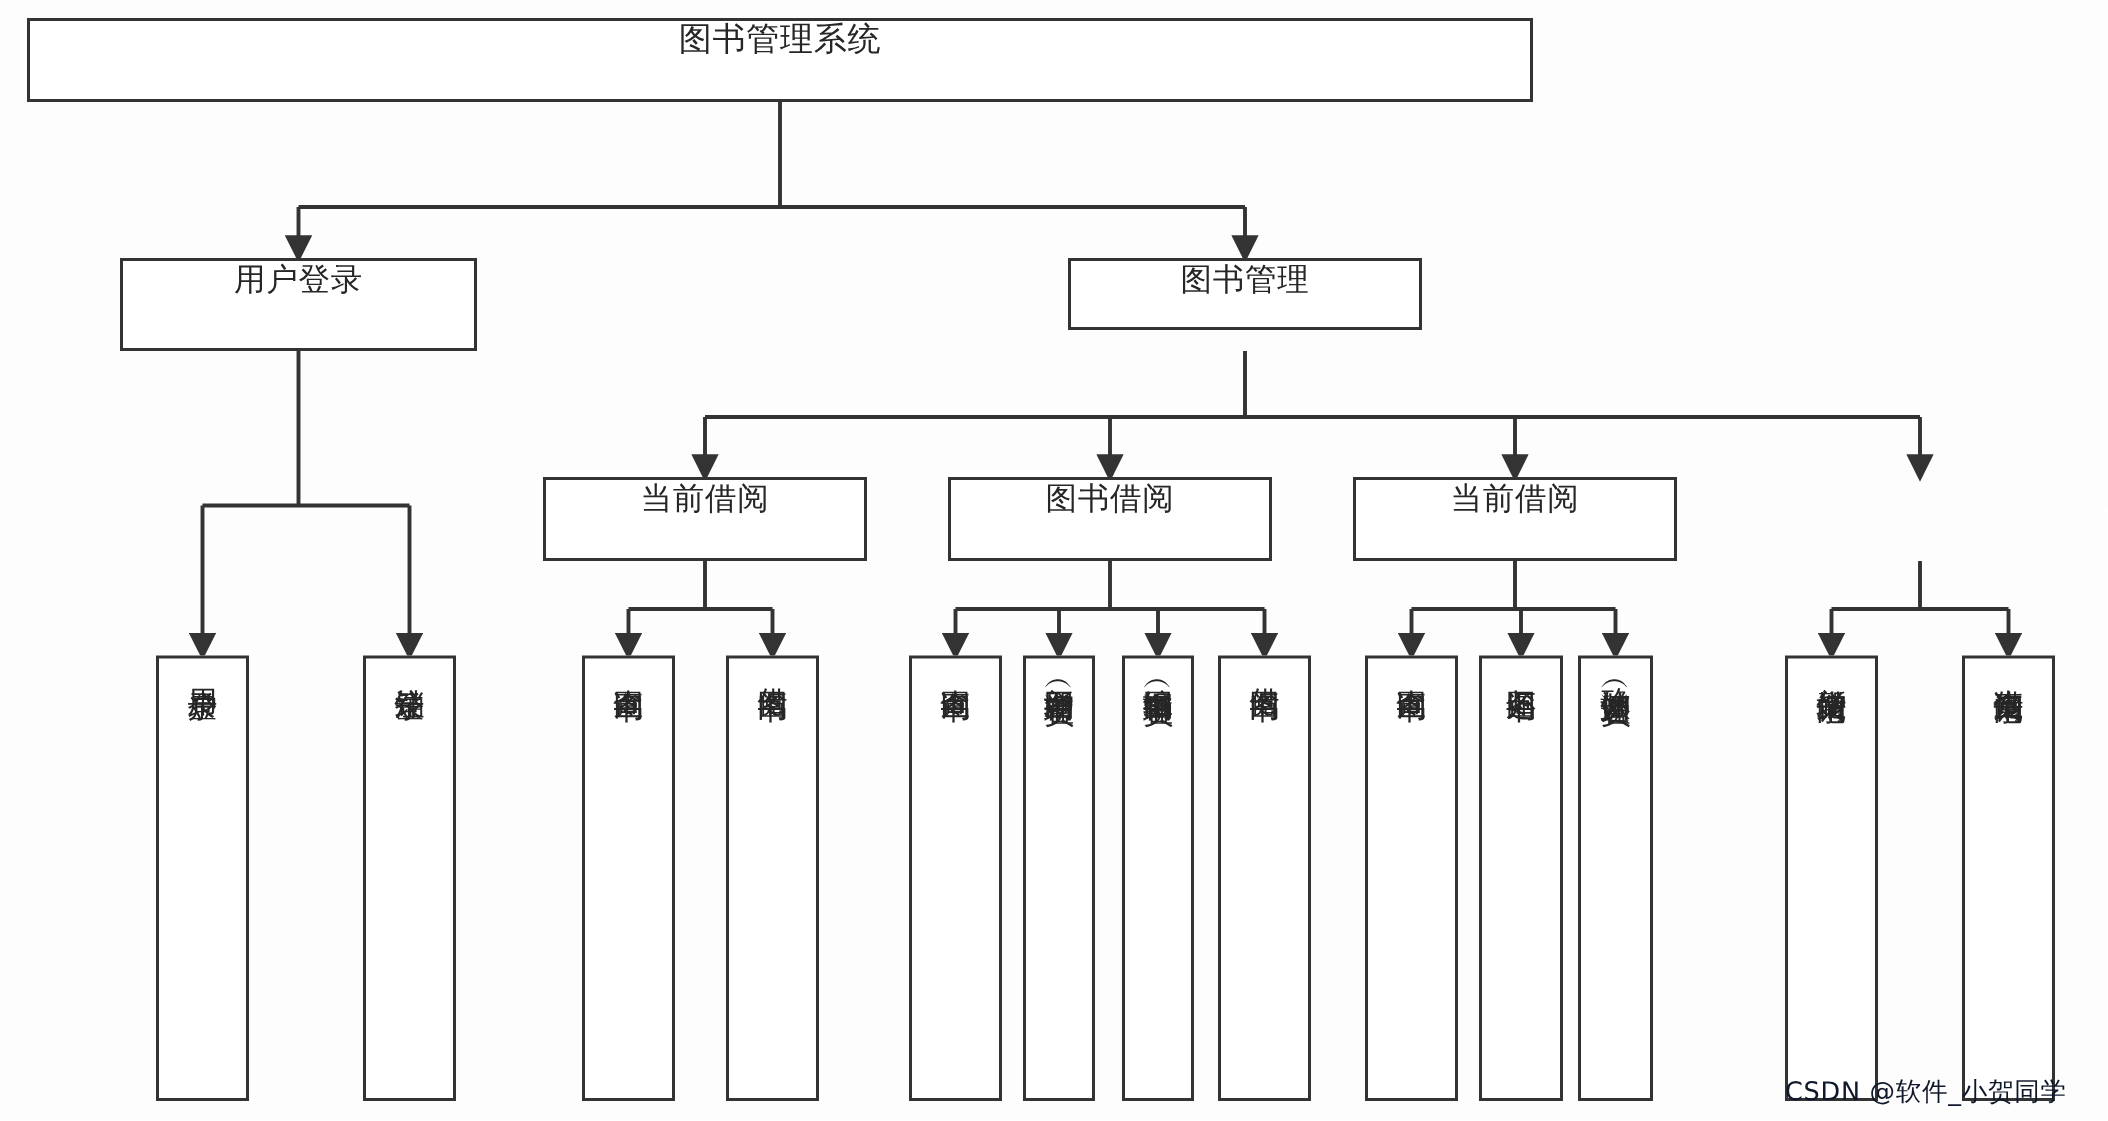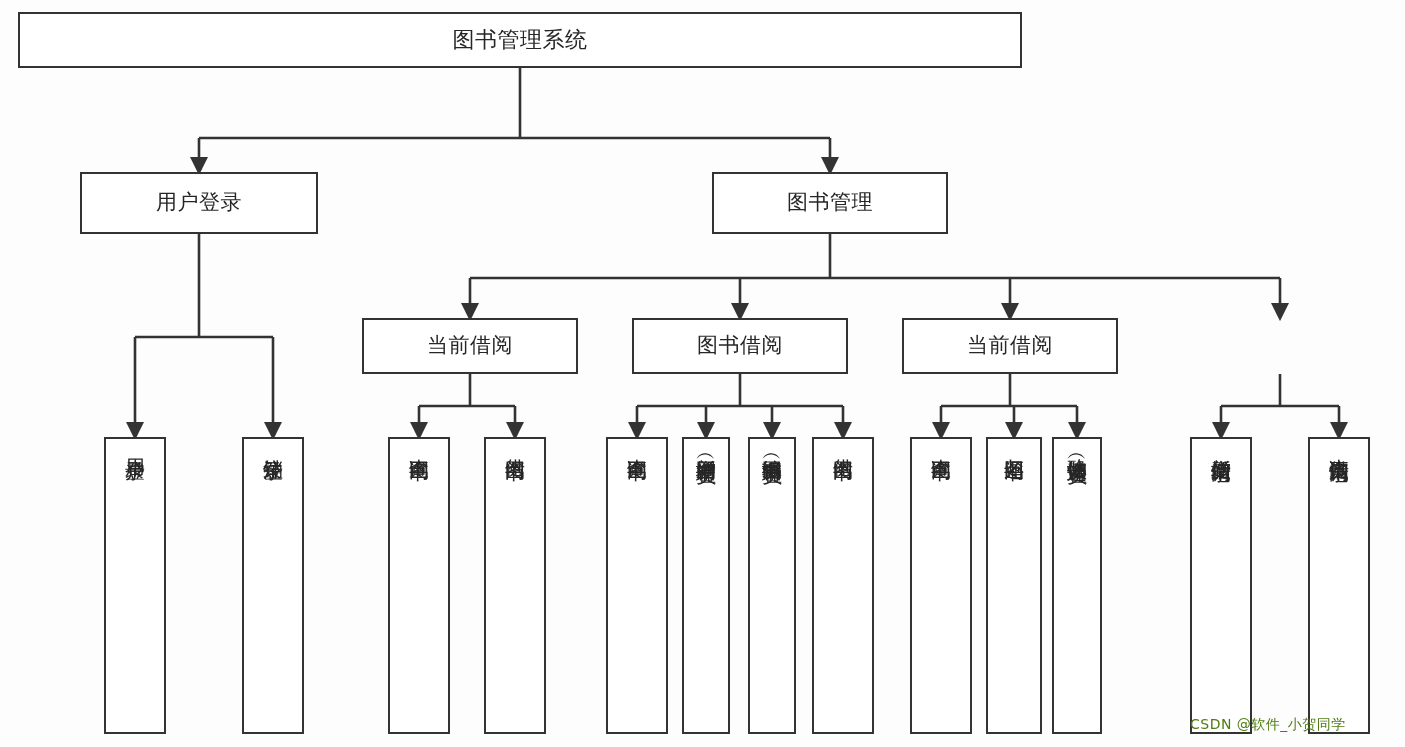--- a/index.html
+++ b/index.html
@@ -24,21 +24,20 @@
     width: 1405px;
     height: 747px;
     pointer-events: none;
   }
   .node {
     position: absolute;
     box-sizing: border-box;
     background: #ffffff;
     border: 2px solid #333333;
     display: flex;
-    align-items: center;
     justify-content: center;
     color: #262626;
   }
   .node.horiz {
     font-size: 21px;
     line-height: 1.2;
     letter-spacing: 0.5px;
   }
   .node.vert {
     writing-mode: vertical-rl;
@@ -48,22 +47,22 @@
     letter-spacing: 1px;
     padding-top: 4px;
     justify-content: flex-start;
     align-items: center;
   }
   .node.root {
     font-size: 22px;
   }
   .watermark {
     position: absolute;
-    font-size: 14px;
-    color: #4d7c0f;
+    font-size: 17px;
+    color: #0f172a;
     white-space: nowrap;
     letter-spacing: 0.5px;
   }
 </style>
 </head>
 <body>
 
 <div id="stage">
 
   <svg id="wires" viewBox="0 0 1405 747" xmlns="http://www.w3.org/2000/svg">
@@ -116,21 +115,21 @@
     </g>
   </svg>
 
   <div class="node horiz root" style="left:18px; top:12px; width:1004px; height:56px;">
     <span>图书管理系统</span>
   </div>
 
   <div class="node horiz" style="left:80px; top:172px; width:238px; height:62px;">
     <span>用户登录</span>
   </div>
-  <div class="node horiz" style="left:712px; top:172px; width:236px; height:62px;">
+  <div class="node horiz" style="left:712px; top:172px; width:236px; height:48px;">
     <span>图书管理</span>
   </div>
 
   <div class="node horiz" style="left:362px; top:318px; width:216px; height:56px;">
     <span>当前借阅</span>
   </div>
   <div class="node horiz" style="left:902px; top:318px; width:216px; height:56px;">
     <span>当前借阅</span>
   </div>
   <div class="node horiz" style="left:632px; top:318px; width:216px; height:56px;">

